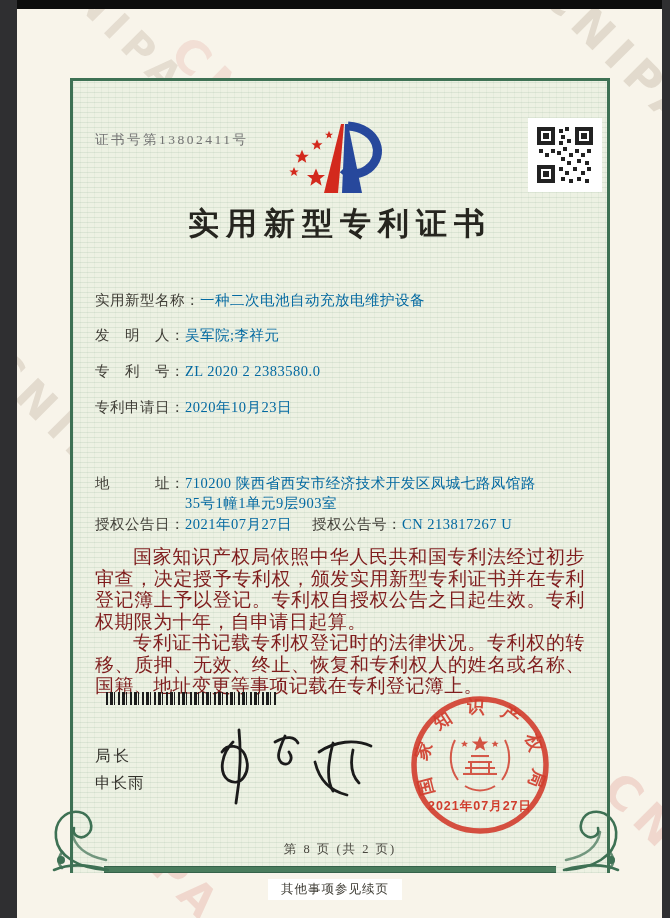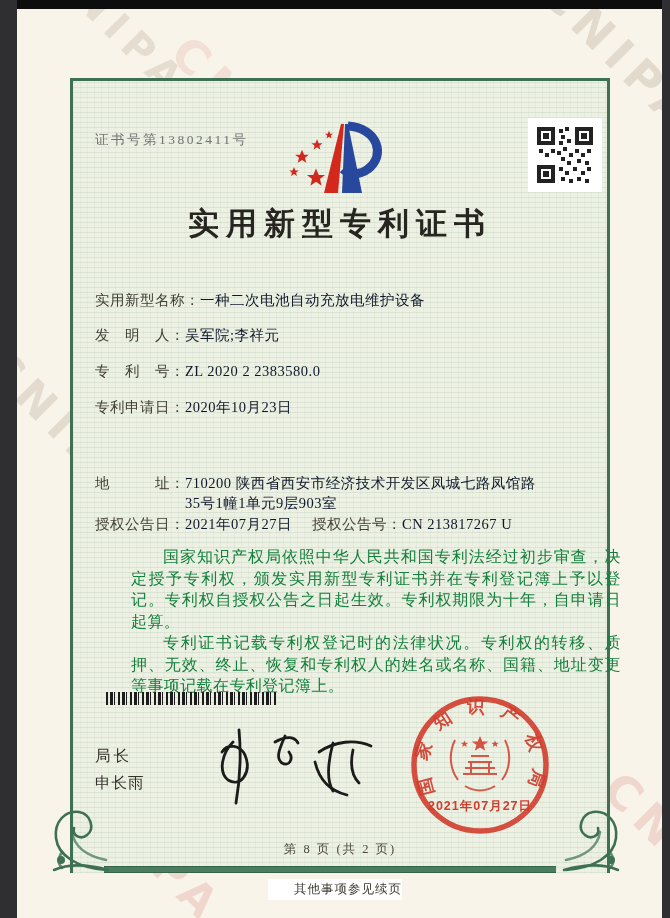--- a/index.html
+++ b/index.html
@@ -35,40 +35,40 @@
   .content{position:absolute;left:0;top:0;width:670px;height:918px;z-index:3;}
 
   .cert-no{position:absolute;left:95px;top:119px;font-size:13.5px;letter-spacing:2.5px;color:#737373;margin-top:12px;}
   .logo{position:absolute;left:272px;top:114px;}
   .qr-pad{position:absolute;left:528px;top:118px;width:74px;height:74px;background:#ffffff;}
   .qr{position:absolute;left:9px;top:9px;}
   .title{position:absolute;left:70px;top:203px;width:540px;text-align:center;font-size:31px;
     font-weight:bold;letter-spacing:7px;color:#26251f;}
 
   .row{position:absolute;left:95px;width:472px;font-size:14.5px;line-height:20px;color:#403e37;letter-spacing:0.5px;}
-  .row .val{color:#0f172a;}
+  .row .val{color:#0369a1;}
   .addr-val{display:inline-block;width:358px;vertical-align:top;}
   .grant-right{position:absolute;left:217px;top:0;}
 
-  .paras{position:absolute;left:95px;top:546px;width:490px;font-size:16px;line-height:21.5px;
-    color:#15803d;text-align:justify;letter-spacing:0.4px;margin-left:36px;}
+  .paras{position:absolute;left:95px;top:546px;width:490px;font-size:19px;line-height:21.5px;
+    color:#7f1d1d;text-align:justify;letter-spacing:0.4px;}
   .paras p{margin:0;text-indent:2em;}
 
   .barcode{position:absolute;left:106px;top:692px;width:170px;height:13px;
     background:repeating-linear-gradient(90deg,#1c1c1c 0 2px,transparent 2px 4px,#1c1c1c 4px 7px,transparent 7px 8px,#1c1c1c 8px 9px,transparent 9px 12px);}
   .signer-title{position:absolute;left:95px;top:746px;font-size:15.5px;letter-spacing:3px;color:#33312b;}
   .signer-name{position:absolute;left:95px;top:773px;font-size:15.5px;letter-spacing:1px;color:#33312b;font-family:Liberation Mono, monospace;}
   .signature{position:absolute;left:195px;top:710px;}
 
   .seal{position:absolute;left:405px;top:690px;mix-blend-mode:multiply;opacity:0.93;}
 
   .page-num{position:absolute;left:70px;top:841px;width:540px;text-align:center;font-size:12.5px;
     letter-spacing:2px;color:#4a4840;}
   .footer-note{position:absolute;left:268px;top:879px;width:134px;height:21px;background:#ffffff;
-    text-align:right;font-size:12.5px;line-height:21px;letter-spacing:1px;color:#3c3a32;z-index:4;}
+    text-align:center;font-size:12.5px;line-height:21px;letter-spacing:1px;color:#3c3a32;z-index:4;}
 </style>
 </head>
 <body>
 
 <div class="canvas">
 
   <div class="wm wm-tl">CNIPA</div>
   <div class="wm wm-tr">CNIPA</div>
   <div class="wm wm-logo">CNIPA</div>
   <div class="wm wm-mr">CNIPA</div>

